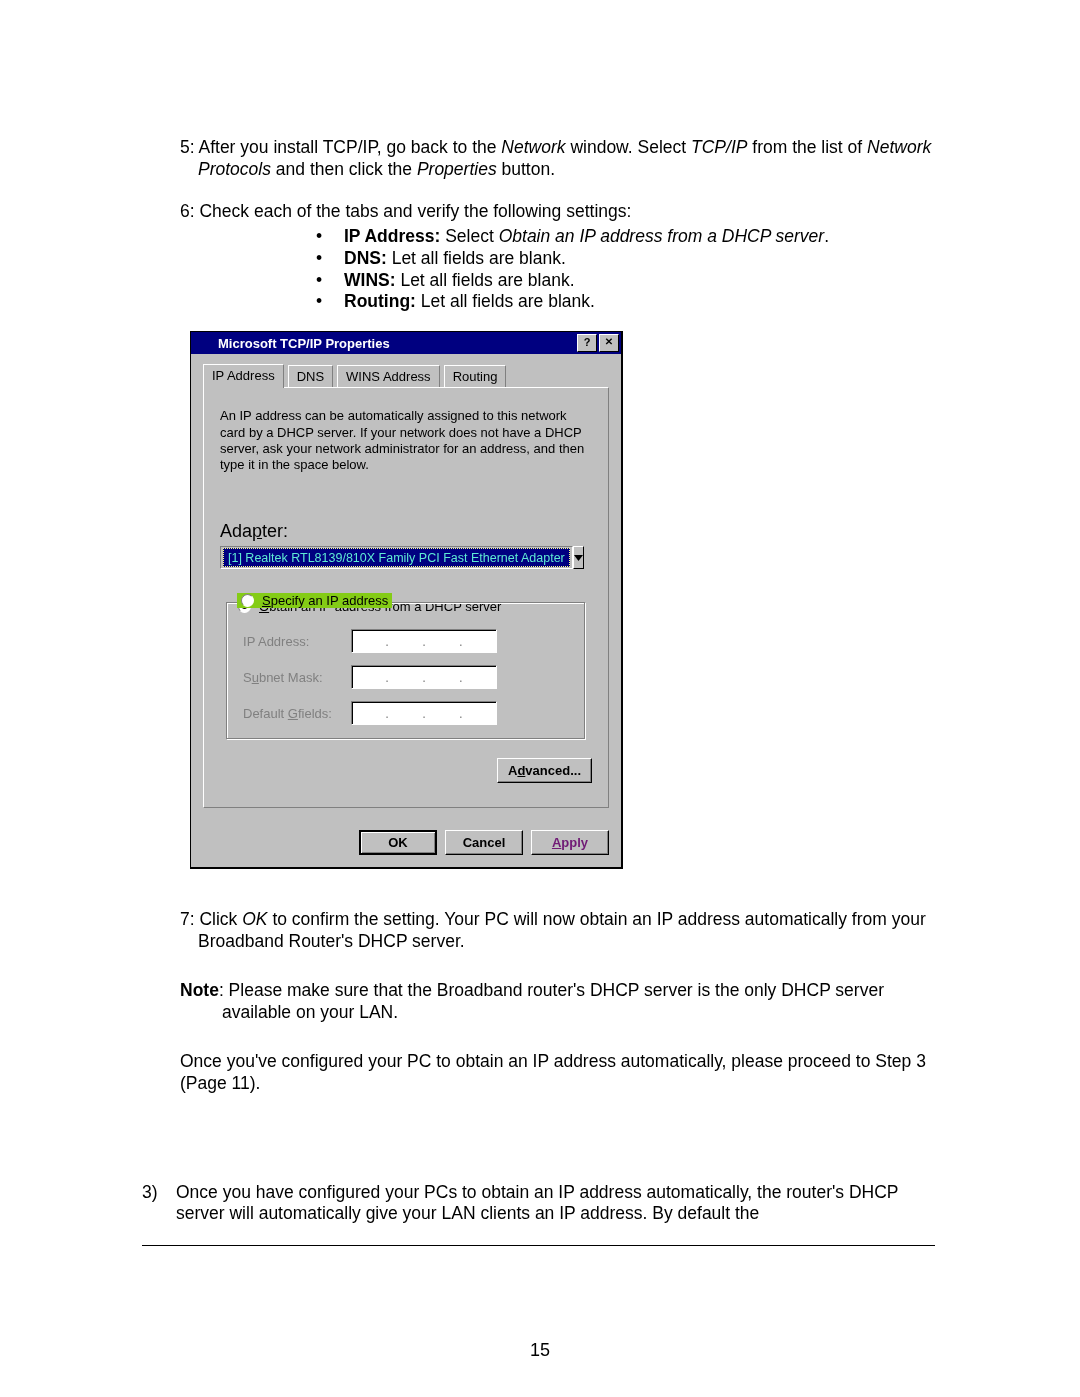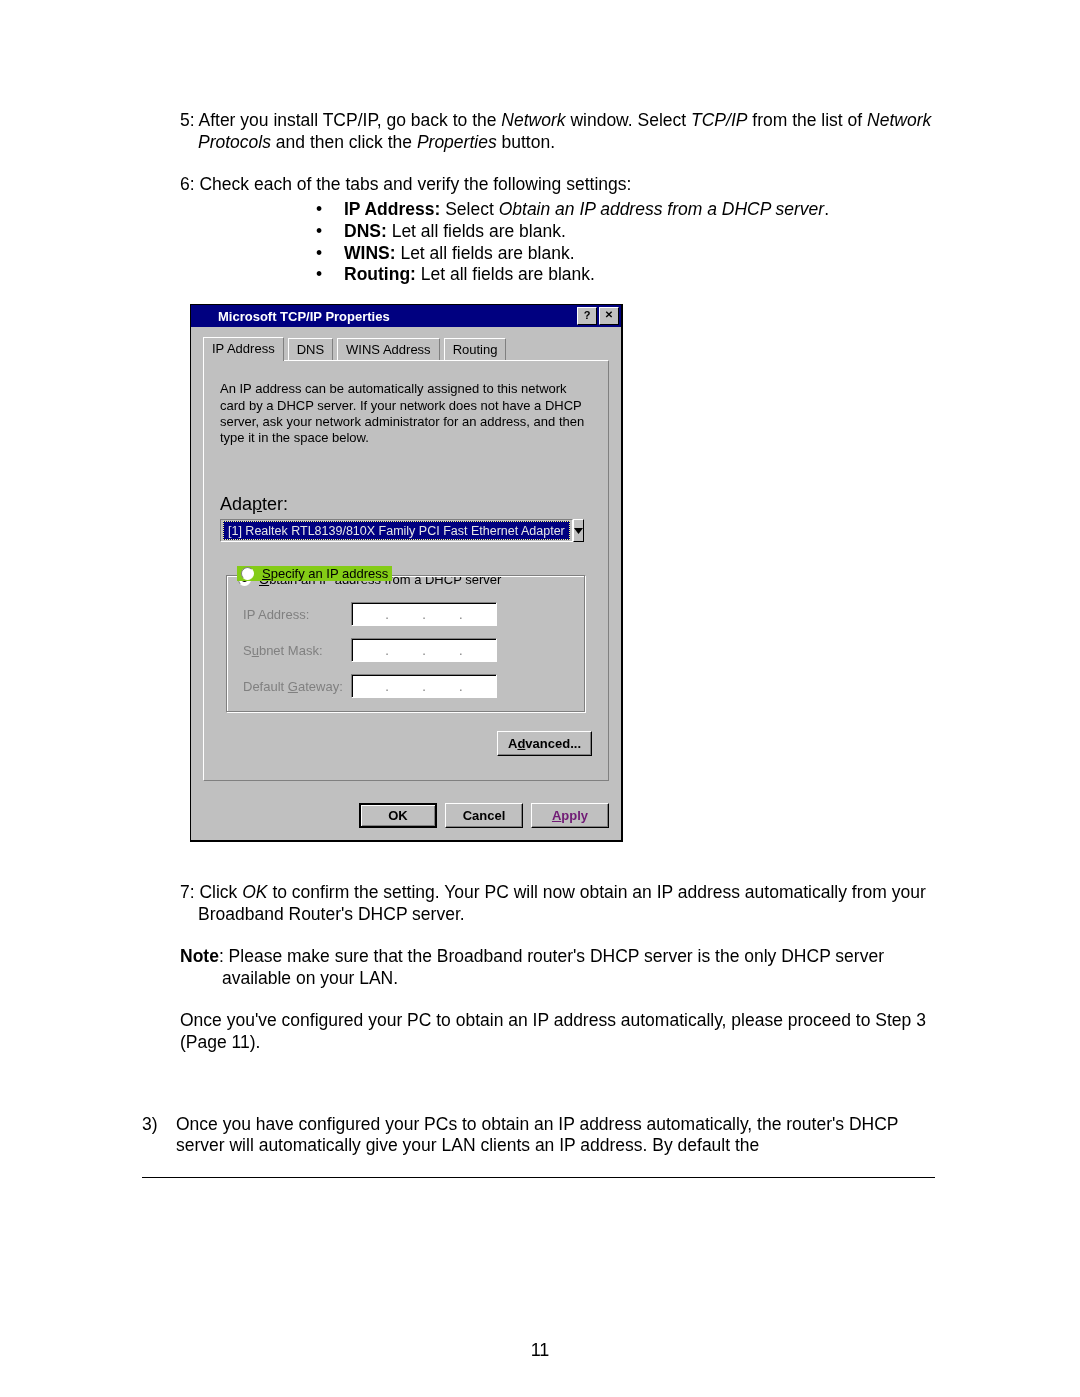--- a/index.html
+++ b/index.html
@@ -14,20 +14,21 @@
   .page {
     width: 1080px;
     height: 1397px;
     position: relative;
     box-sizing: border-box;
     padding: 110px 145px 0 180px;
   }
   .para {
     line-height: 1.25;
     margin-bottom: 20px;
+    margin-top: 27px;
   }
   .italic { font-style: italic; }
   .bold { font-weight: bold; }
   ul.bullets {
     margin: 4px 0 18px 0;
     padding-left: 136px;
     list-style: none;
   }
   ul.bullets li {
     position: relative;
@@ -134,21 +135,21 @@
     background: #c0c0c0;
     border-top: 1px solid #808080;
     border-left: 1px solid #808080;
     border-right: 1px solid #fff;
     border-bottom: 1px solid #fff;
     padding: 1px 2px;
     box-sizing: border-box;
   }
   .combo-field-inner {
     background: #000080;
-    color: #e5e5e5;
+    color: #5eead4;
     height: 100%;
     box-sizing: border-box;
     padding: 2px 4px;
     font-size: 12.5px;
     white-space: nowrap;
     overflow: hidden;
     border: 1px dotted #ffff80;
   }
   .combo-btn {
     width: 19px;
@@ -367,21 +368,21 @@
             </div>
             <div class="field-row">
               <div class="flabel"><span>S</span><span class="underline">u</span><span>bnet Mask:</span></div>
               <div class="ip-input">
                   <span>.</span>
                   <span>.</span>
                   <span>.</span>
                 </div>
             </div>
             <div class="field-row" style="margin-bottom:4px;">
-              <div class="flabel"><span>Default </span><span class="underline">G</span><span>ateway:</span></div>
+              <div class="flabel"><span>Default </span><span class="underline">G</span><span>fields:</span></div>
               <div class="ip-input">
                   <span>.</span>
                   <span>.</span>
                   <span>.</span>
                 </div>
             </div>
           </div>
 
           <div class="adv-row">
             <div class="btn">
@@ -416,14 +417,14 @@
 
   <div style="height:40px;"></div>
 
   <div class="step3 para" style="margin-left:-38px;">
     <div class="num">3)</div>
     <div class="txt">Once you have configured your PCs to obtain an IP address automatically, the router's DHCP server will automatically give your LAN clients an IP address. By default the</div>
   </div>
 
   <hr class="hr" style="margin-left:-38px;">
 
-  <div class="pagenum">11</div>
+  <div class="pagenum">15</div>
 </div>
 
 </body></html>

